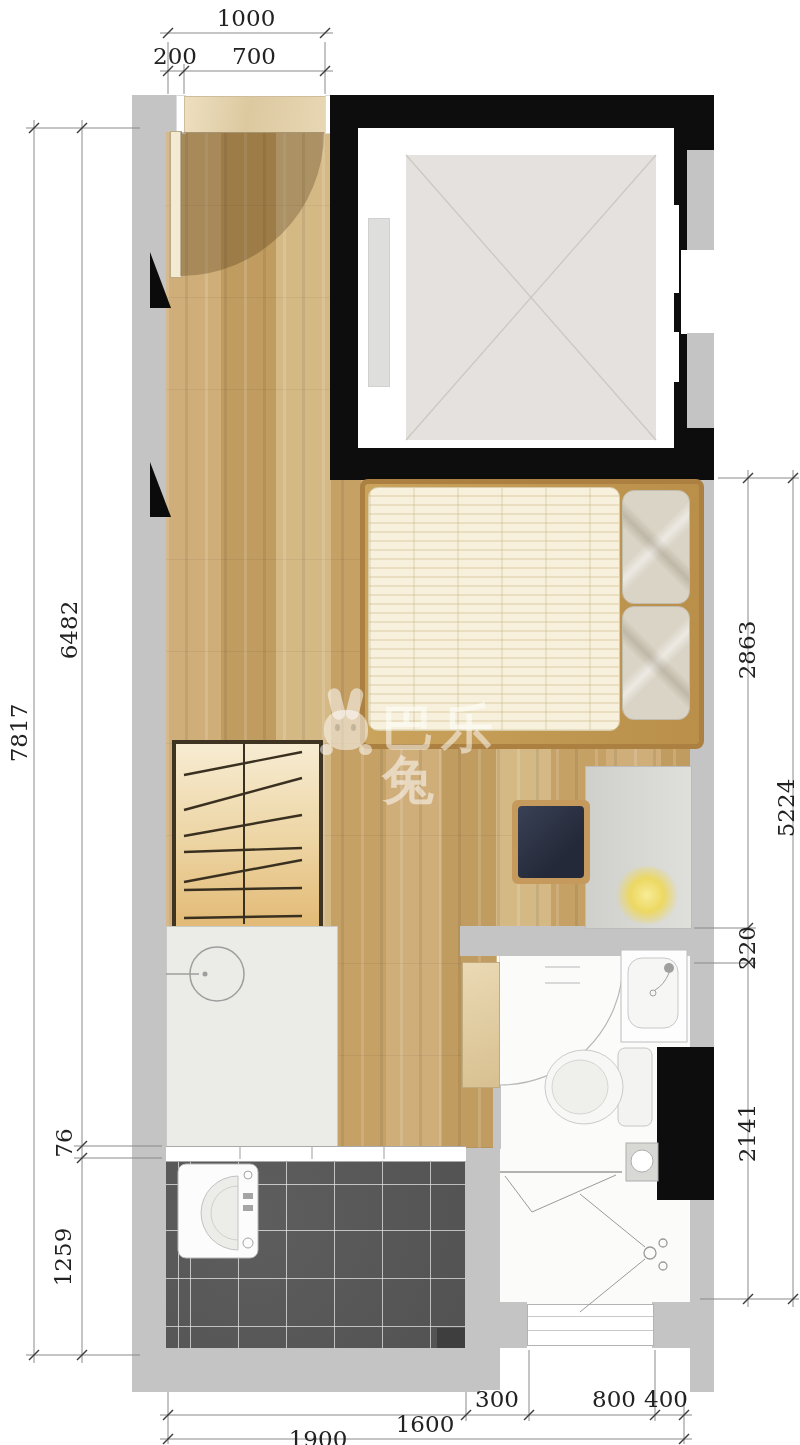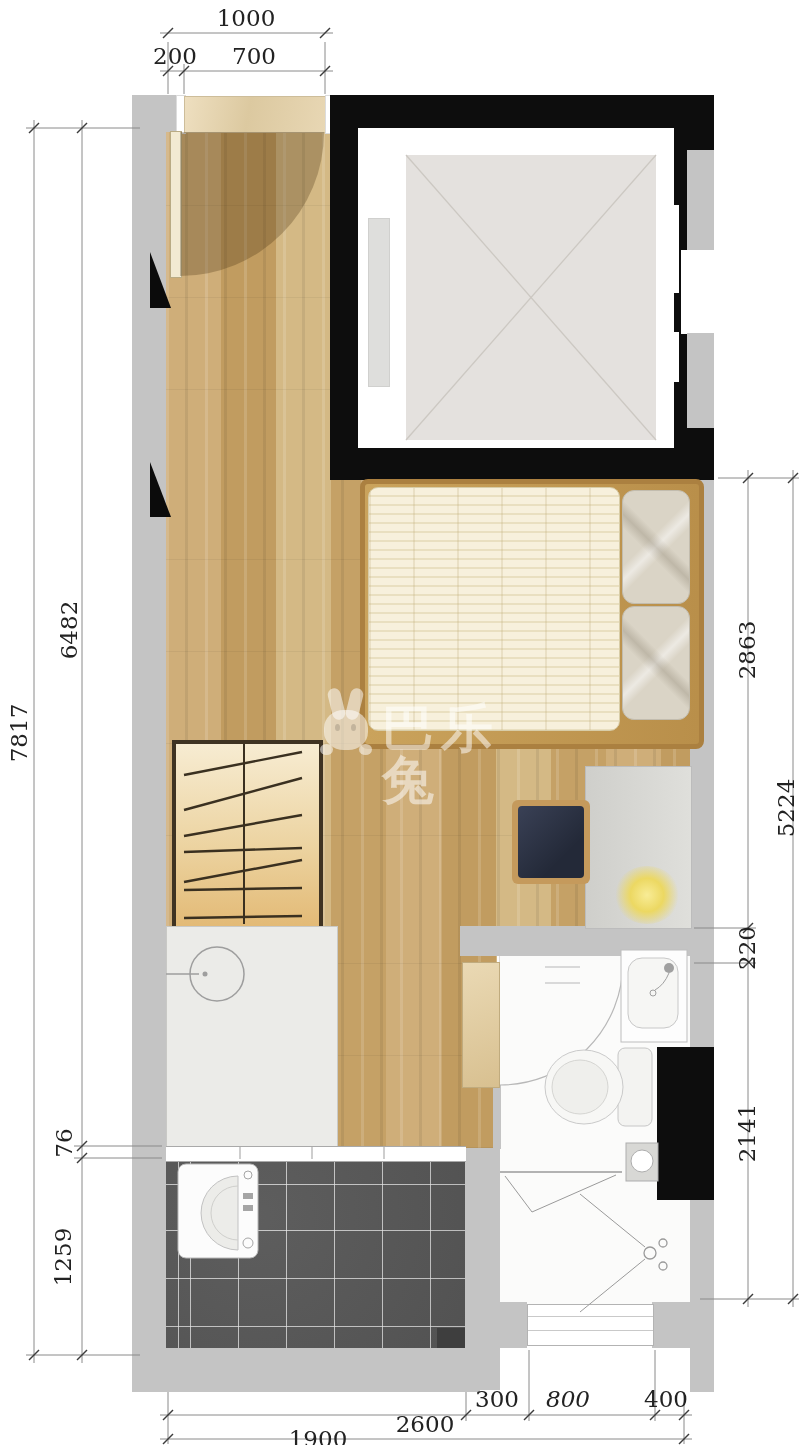--- a/index.html
+++ b/index.html
@@ -257,23 +257,23 @@
   <span class="dim dimv" style="left:64px;top:1143px;">76</span>
   <span class="dim dimv" style="left:63px;top:1257px;">1259</span>
 
   <span class="dim dimv" style="left:747px;top:650px;">2863</span>
   <span class="dim dimv" style="left:747px;top:948px;">220</span>
   <span class="dim dimv" style="left:747px;top:1133px;">2141</span>
   <span class="dim dimv" style="left:786px;top:808px;">5224</span>
 
   <span class="dim" style="left:318px;top:1399px;margin-top:40px;">1900</span>
   <span class="dim" style="left:497px;top:1399px;">300</span>
-  <span class="dim" style="left:568px;top:1399px;font-style:italic;">800</span>
+  <span class="dim" style="left:614px;top:1399px;">800</span>
   <span class="dim" style="left:666px;top:1399px;">400</span>
-  <span class="dim" style="left:425px;top:1424px;">2600</span>
+  <span class="dim" style="left:425px;top:1424px;">1600</span>
 
   <div class="abs" style="left:318px;top:688px;width:220px;height:70px;">
     <div class="abs wm" style="left:0;top:0;width:58px;height:68px;">
       <div class="abs" style="left:12px;top:0;width:13px;height:32px;border-radius:7px;background:rgba(255,255,255,0.52);transform:rotate(-14deg);"></div>
       <div class="abs" style="left:30px;top:0;width:13px;height:32px;border-radius:7px;background:rgba(255,255,255,0.52);transform:rotate(14deg);"></div>
       <div class="abs" style="left:6px;top:22px;width:44px;height:40px;border-radius:45%;background:rgba(255,255,255,0.52);"></div>
       <div class="abs" style="left:17px;top:36px;width:5px;height:7px;border-radius:50%;background:rgba(0,0,0,0.14);"></div>
       <div class="abs" style="left:33px;top:36px;width:5px;height:7px;border-radius:50%;background:rgba(0,0,0,0.14);"></div>
       <div class="abs" style="left:2px;top:56px;width:13px;height:11px;border-radius:50%;background:rgba(255,255,255,0.52);"></div>
       <div class="abs" style="left:41px;top:56px;width:13px;height:11px;border-radius:50%;background:rgba(255,255,255,0.52);"></div>

